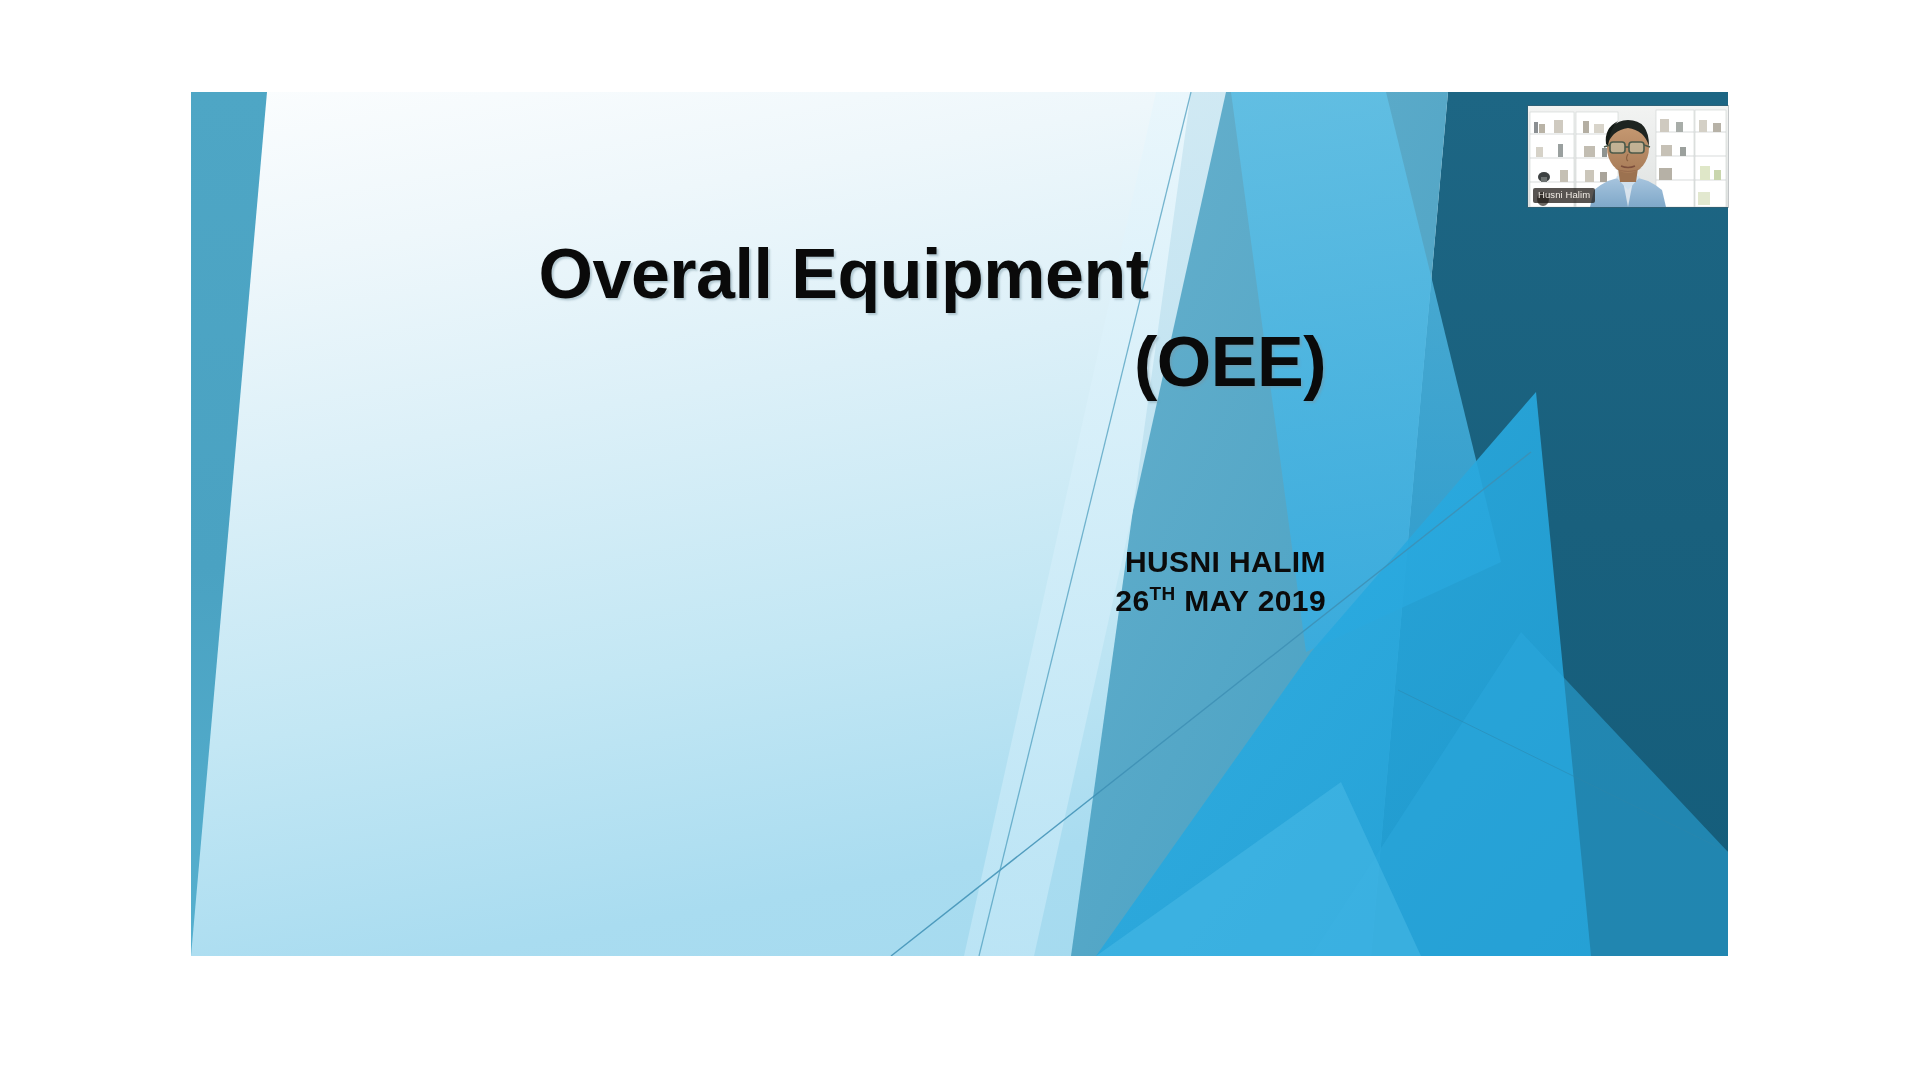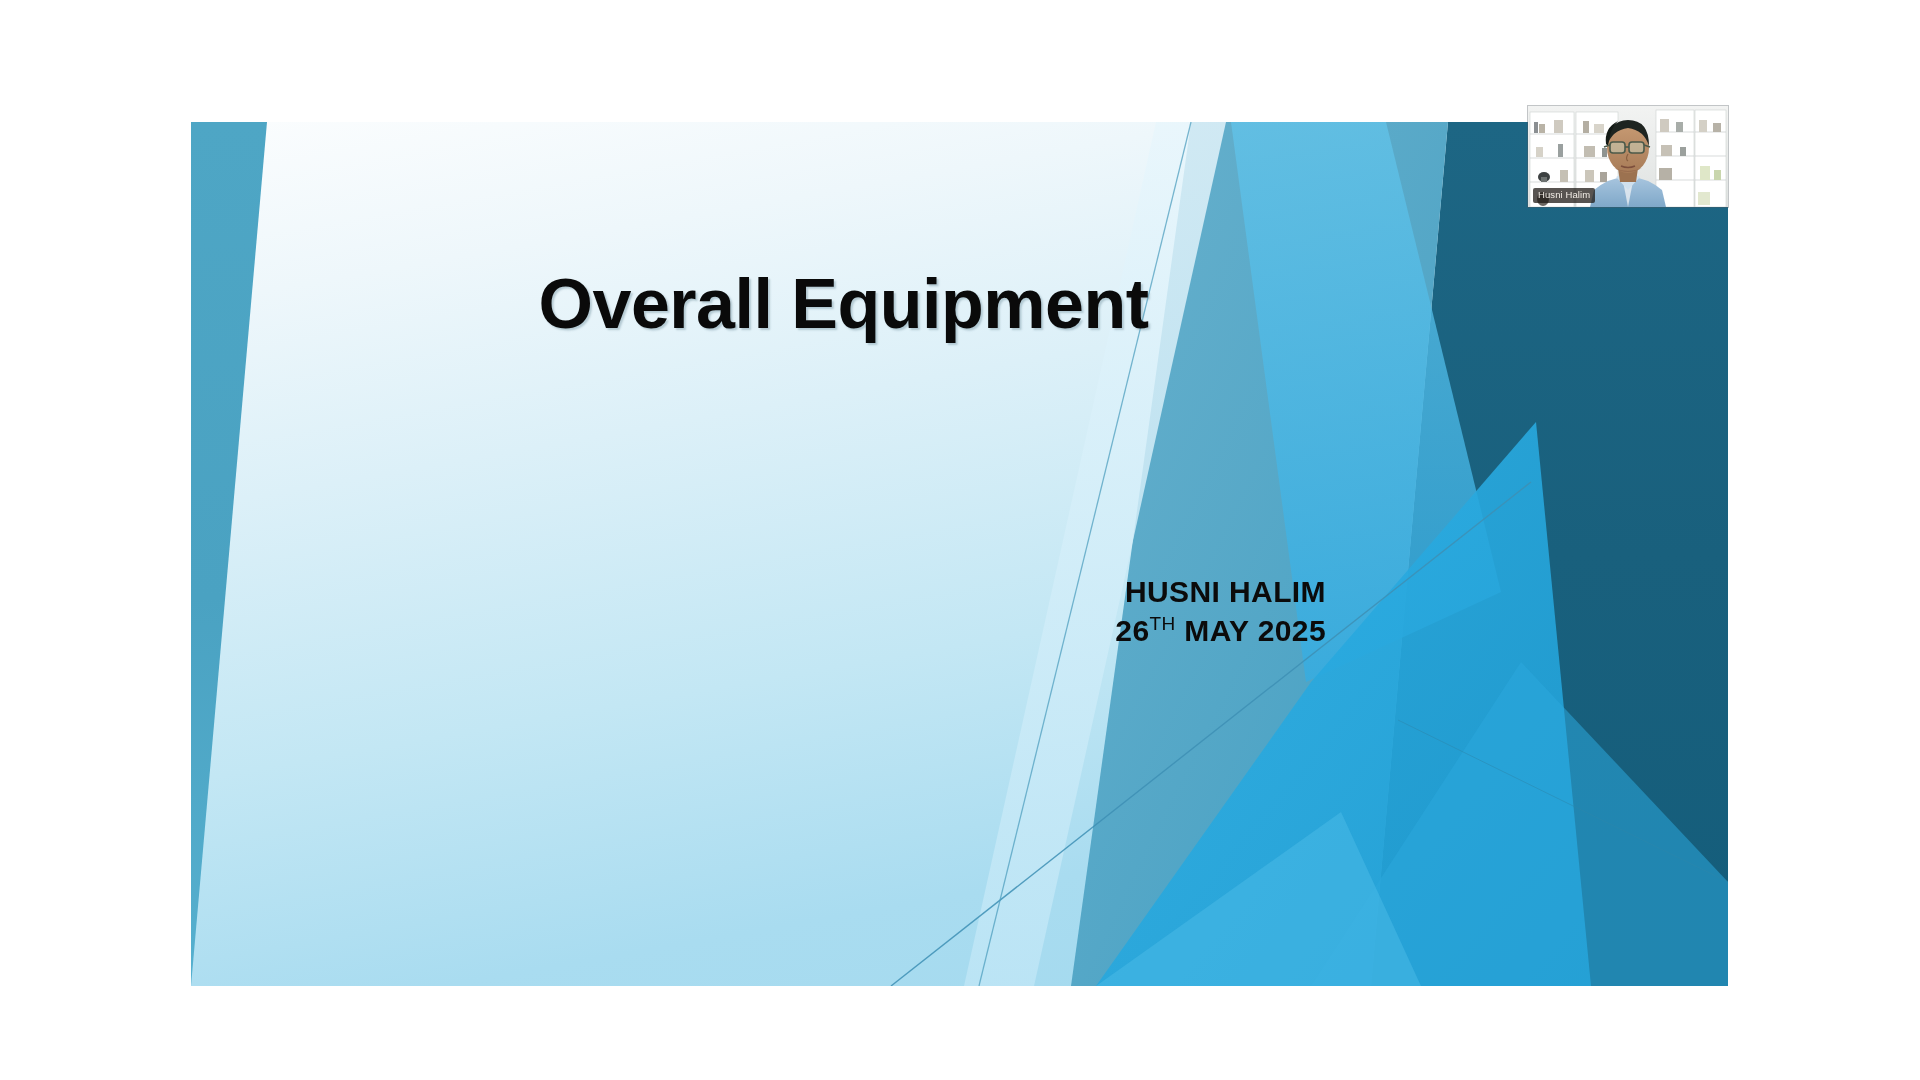--- a/index.html
+++ b/index.html
@@ -16,21 +16,21 @@
     position: relative;
     width: 1920px;
     height: 1080px;
     background: #ffffff;
   }
 
   
   #slide {
     position: absolute;
     left: 191px;
-    top: 122px;
+    top: 92px;
     width: 1537px;
     height: 864px;
     overflow: hidden;
     background: linear-gradient(170deg, #fbfdfe 0%, #eef7fb 16%, #dcf0f8 34%, #c3e7f4 58%, #a9dcf0 80%, #a2d9ee 100%);
   }
 
   #slide-svg {
     position: absolute;
     left: 0;
     top: 0;
@@ -75,21 +75,21 @@
     font-weight: bold;
     font-size: 30px;
     line-height: 39px;
     letter-spacing: 0.4px;
   }
   #subtitle-block .sline { display: block; white-space: nowrap; }
   #subtitle-block sup {
     font-size: 19px;
     vertical-align: super;
     line-height: 0;
-    font-weight: normal;
+    font-weight: bold;
   }
 
   
   #webcam {
     position: absolute;
     left: 1528px;
     top: 106px;
     width: 200px;
     height: 101px;
     overflow: hidden;
@@ -196,25 +196,26 @@
 
       <g>
         <line x1="1207" y1="598" x2="1537" y2="760" stroke="#2d86ab" stroke-width="1" opacity="0.5"></line>
       </g>
     </svg>
 
     <div class="slide-text-layer">
 
       <div id="title-block">
         <span class="tline" id="title-line-1">Overall Equipment</span>
+        <span class="tline">(OEE)</span>
       </div>
 
       <div id="subtitle-block">
         <span class="sline">HUSNI HALIM</span>
-        <span class="sline"><span>26</span><sup>TH</sup><span> MAY 2025</span></span>
+        <span class="sline"><span>26</span><sup>TH</sup><span> MAY 2019</span></span>
       </div>
 
     </div>
 
   </div>
 
   <div id="webcam">
     <div id="webcam-scene">
       <svg id="webcam-svg" viewBox="0 0 200 101" preserveAspectRatio="none">
         <defs>

